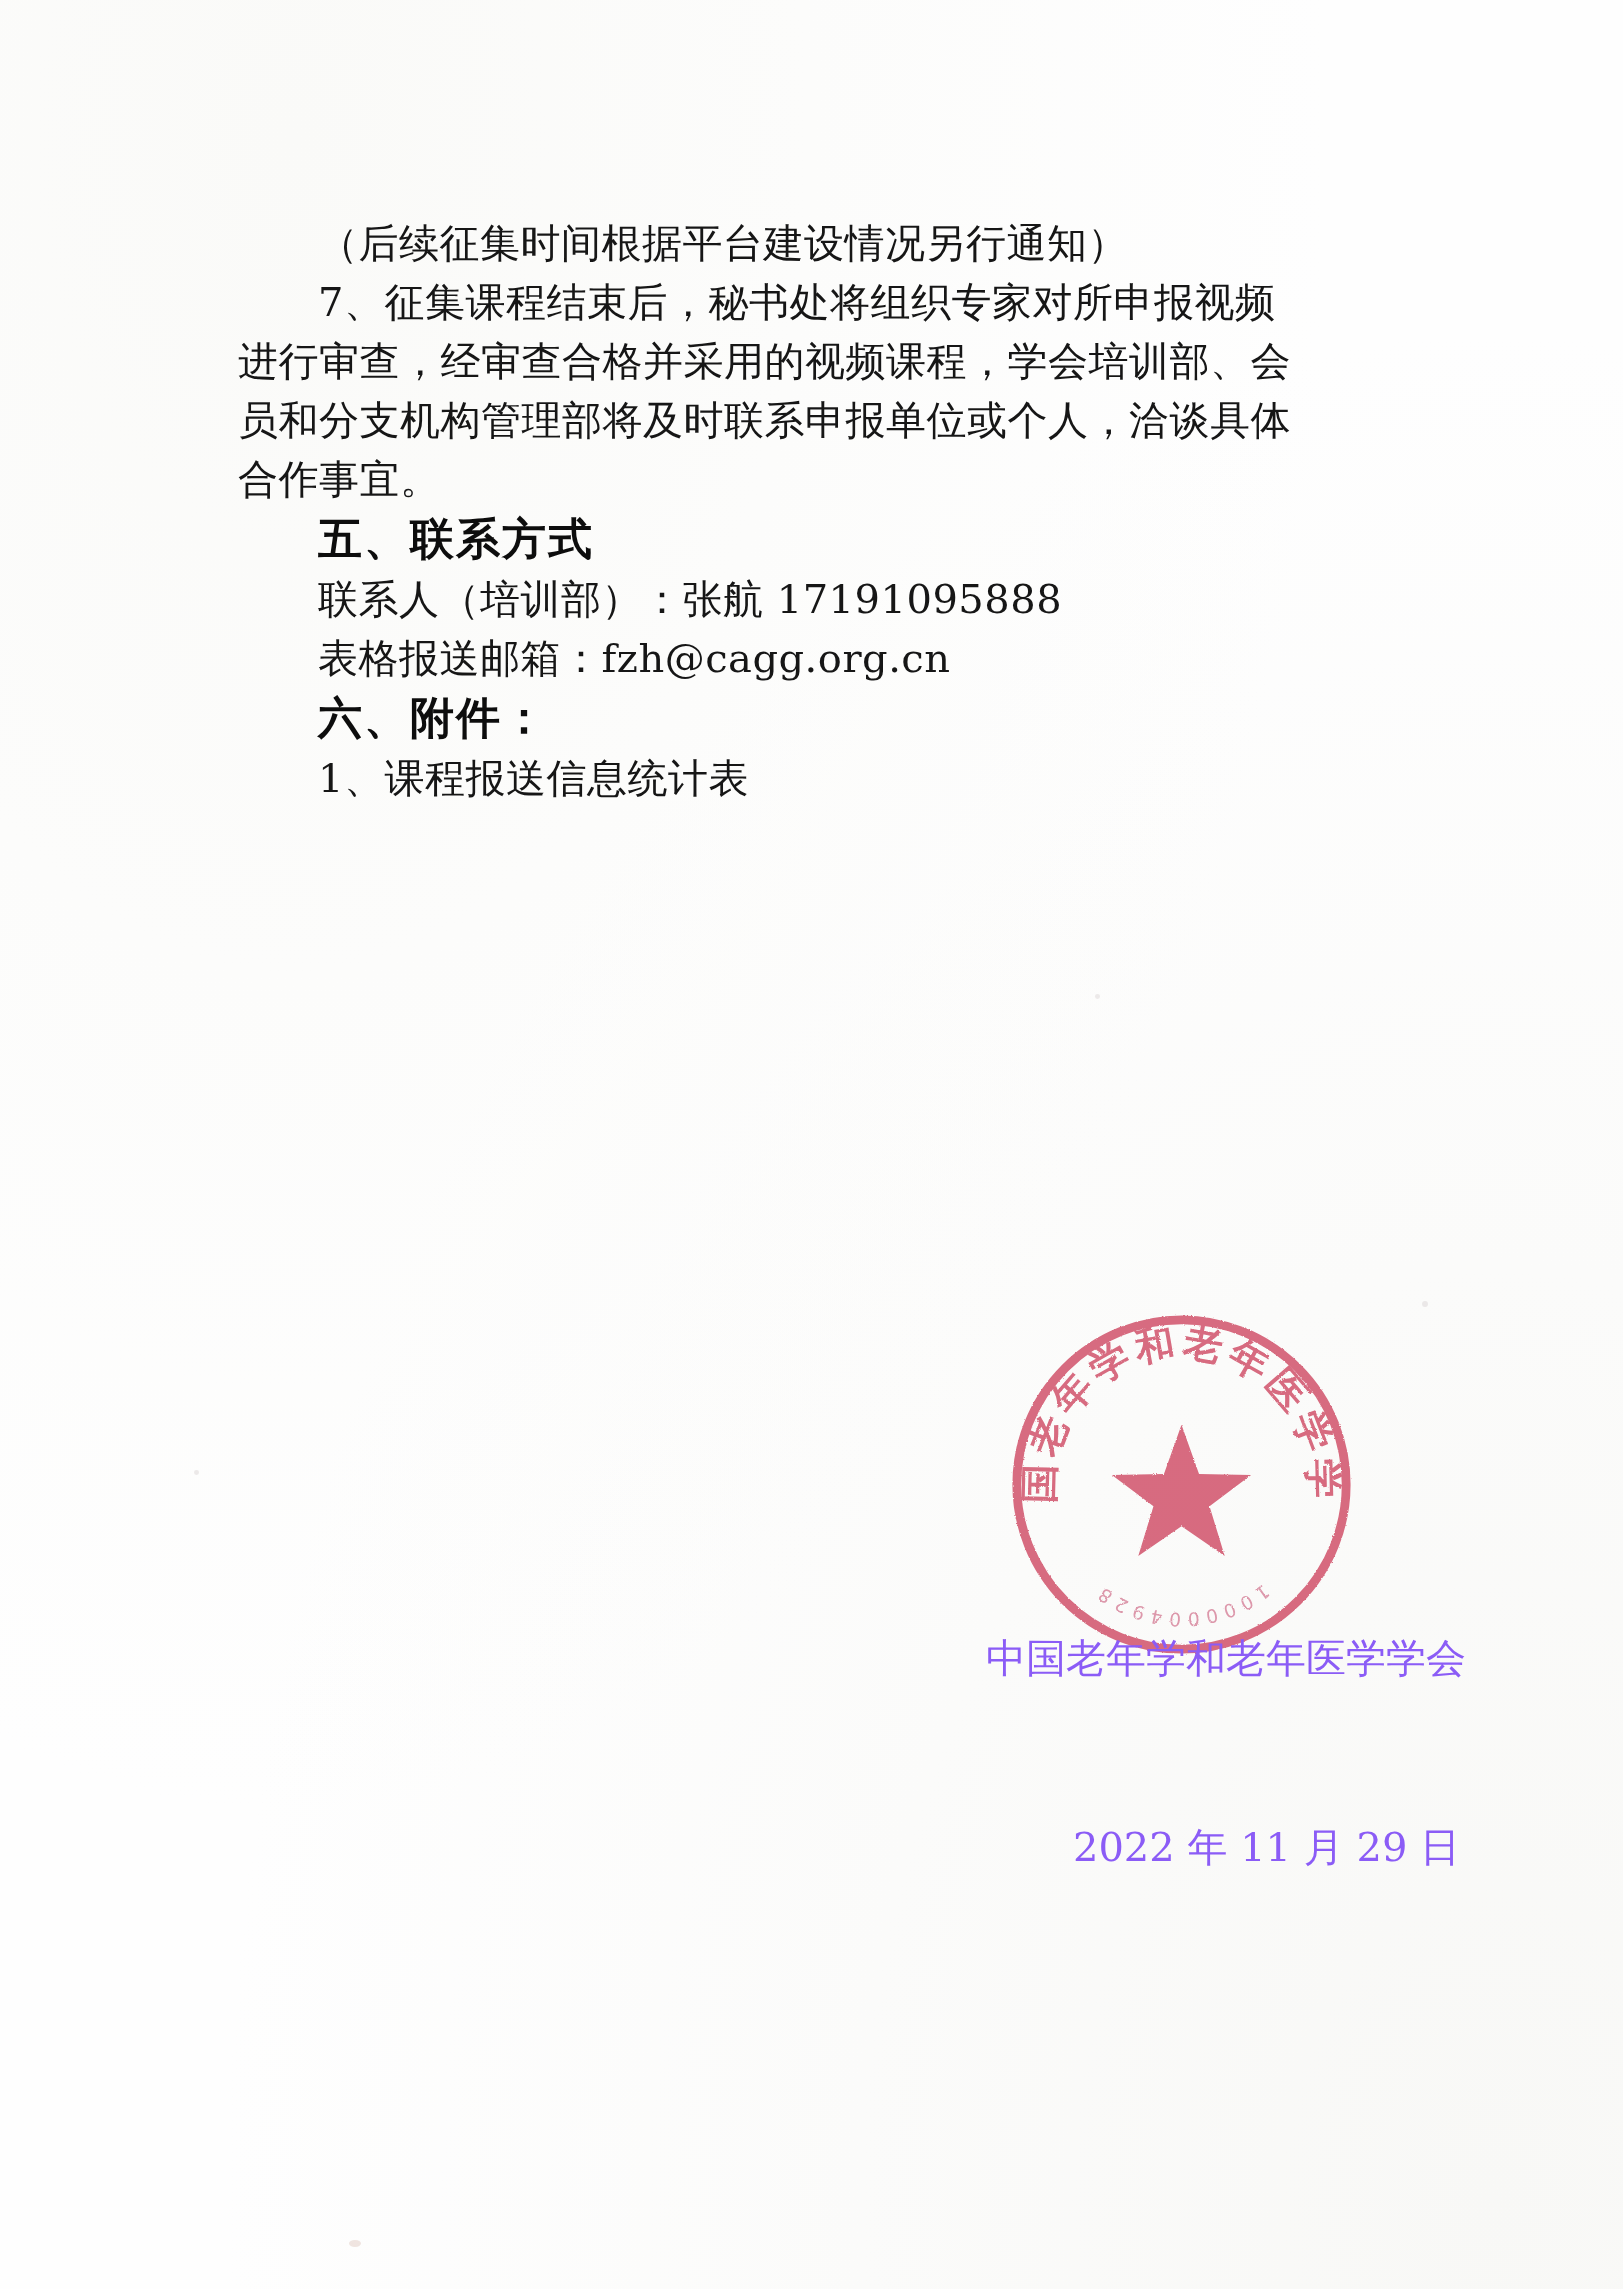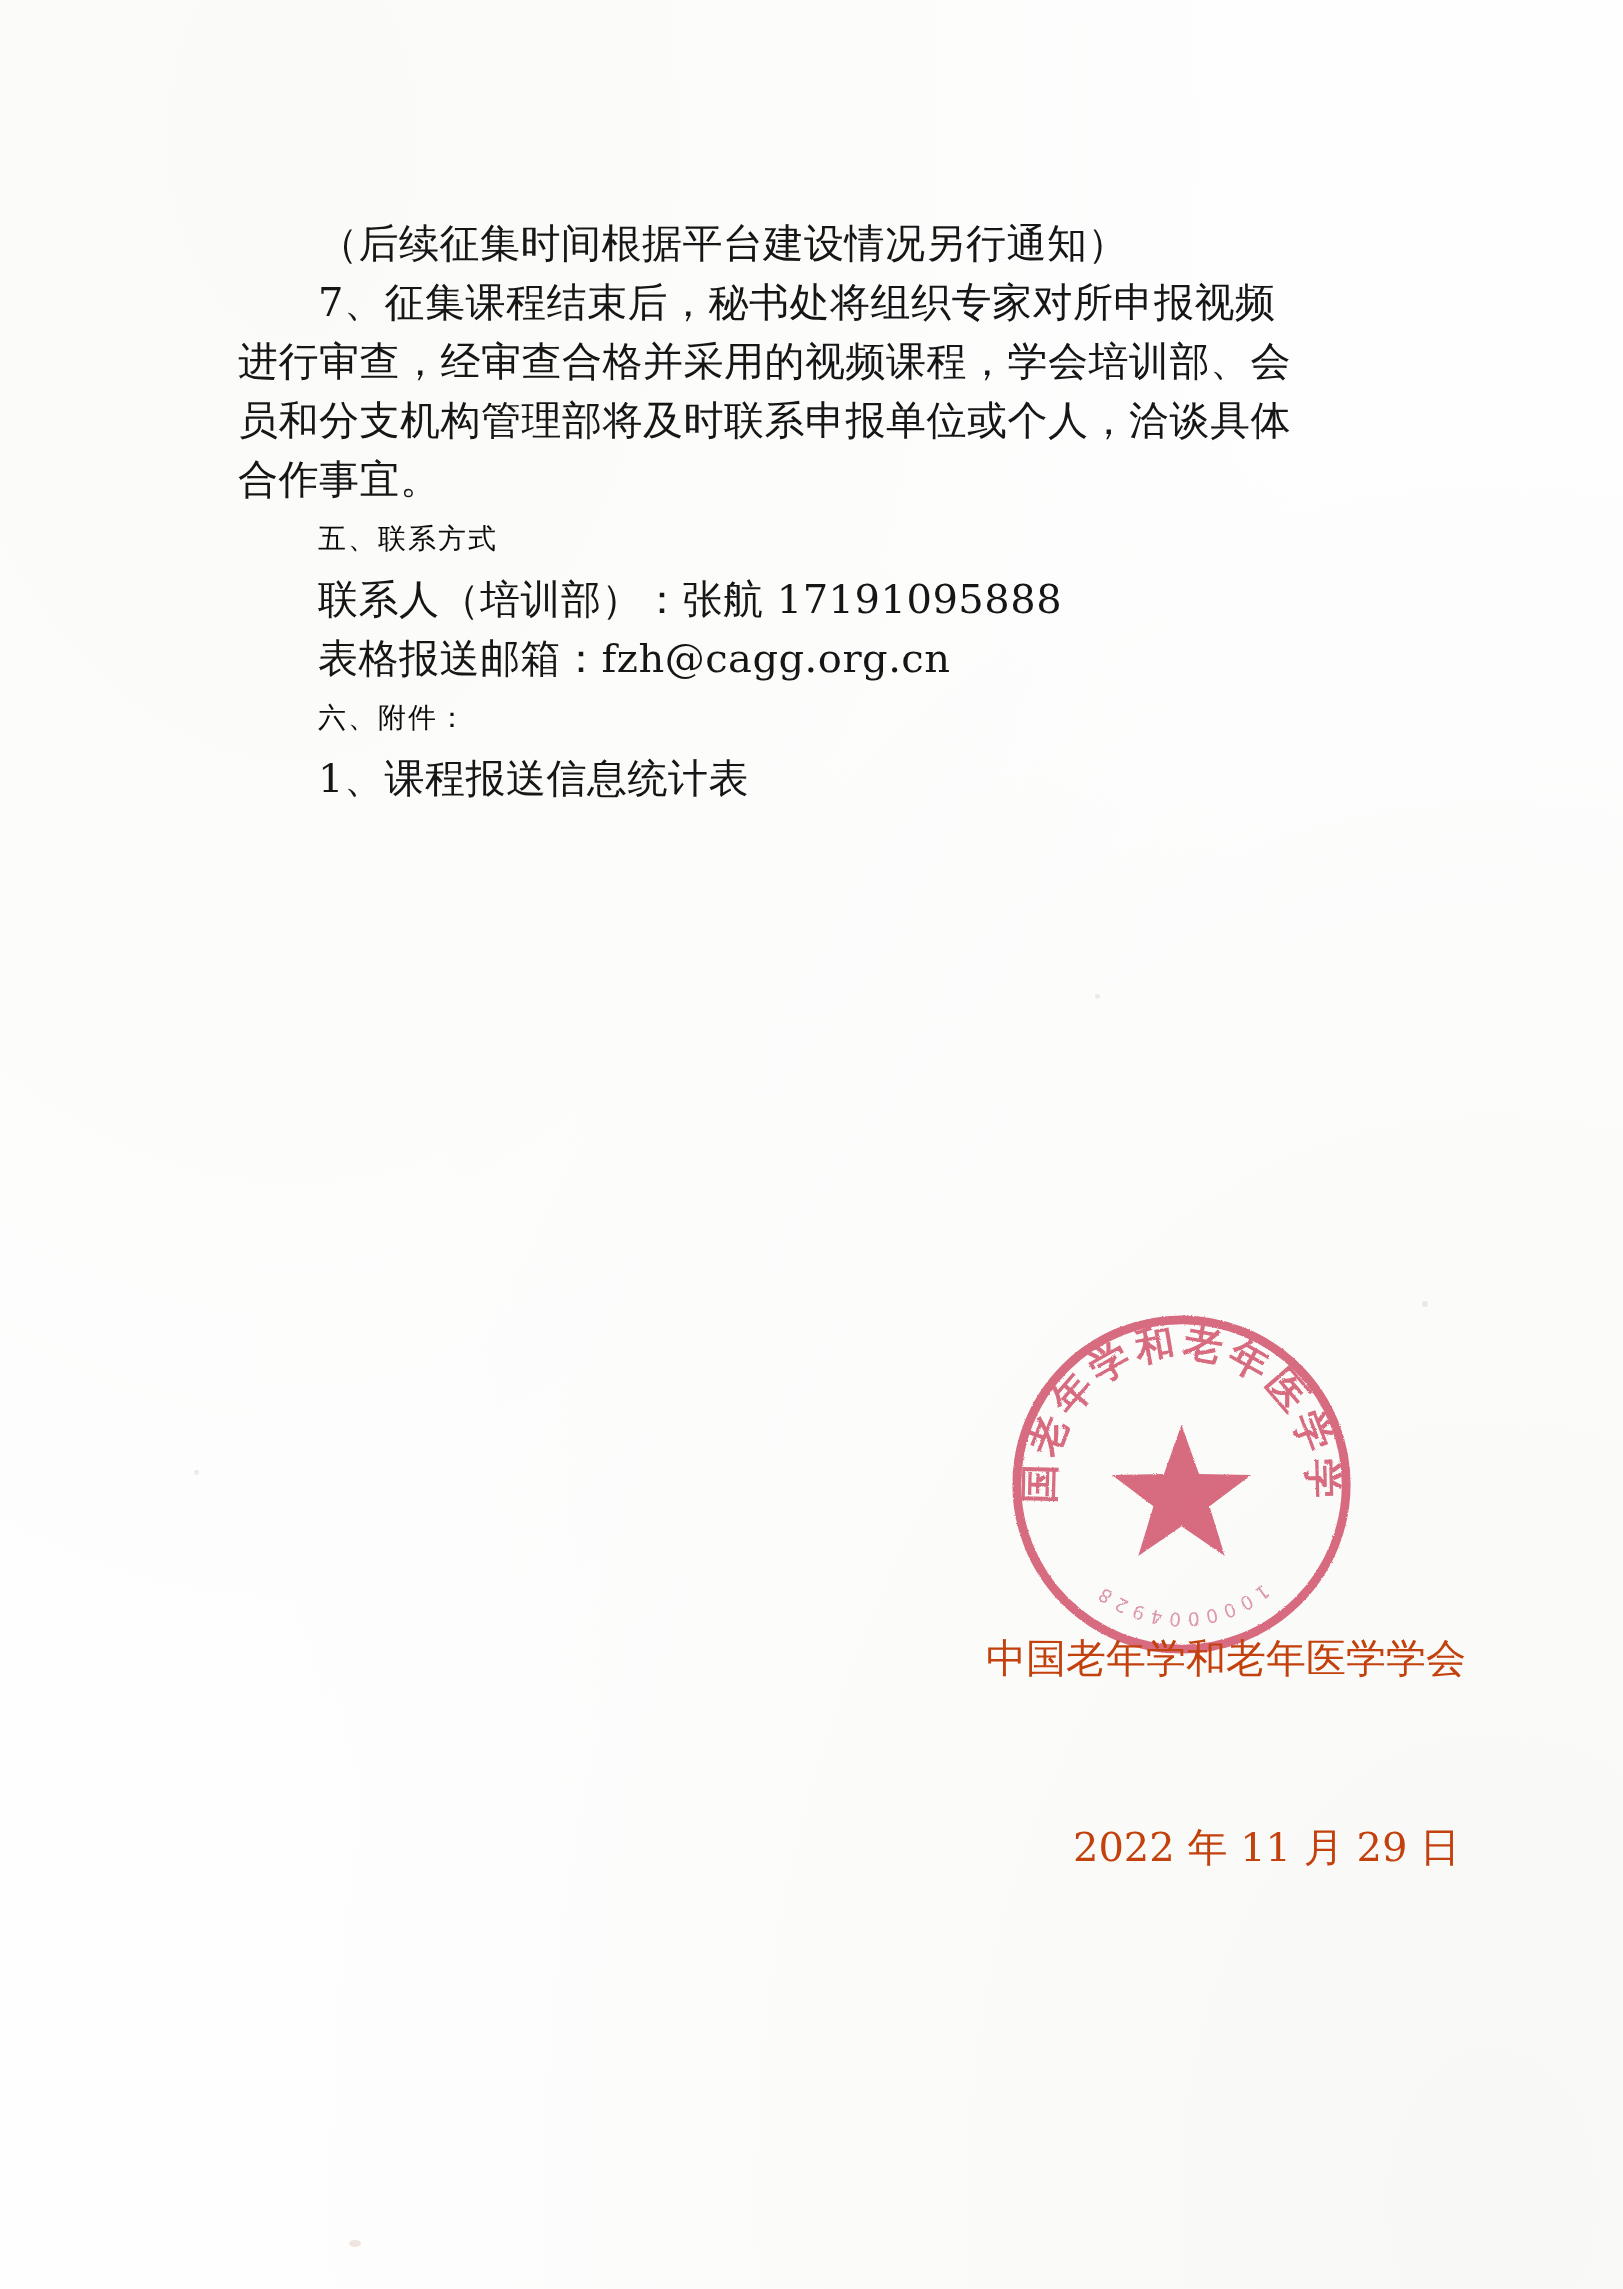--- a/index.html
+++ b/index.html
@@ -45,40 +45,40 @@
   }
   .line {
     white-space: pre;
     display: block;
     height: 59px;
   }
   .indent {
     padding-left: 80px;
   }
   .heading {
-    font-weight: normal;
+    font-weight: bold;
     letter-spacing: 2px;
     font-family: "DejaVu Sans", "Liberation Sans", sans-serif;
-    font-size: 28px;
+    font-size: 44px;
     padding-left: 80px;
     height: 61px;
     display: block;
     white-space: pre;
     color: #0d0d0d;
   }
 
   
   .sign-block {
     position: absolute;
     right: 157px;
     top: 1506px;
     text-align: right;
     font-size: 40px;
     line-height: 61px;
-    color: #c2410c;
+    color: #8b5cf6;
     white-space: pre;
     z-index: 3;
   }
   .sign-line { display: block; white-space: pre; }
   .sign-date { display: block; white-space: pre; padding-right: 5.9px; margin-top: 6px; }
 
   
   .seal {
     position: absolute;
     left: 1008px;

